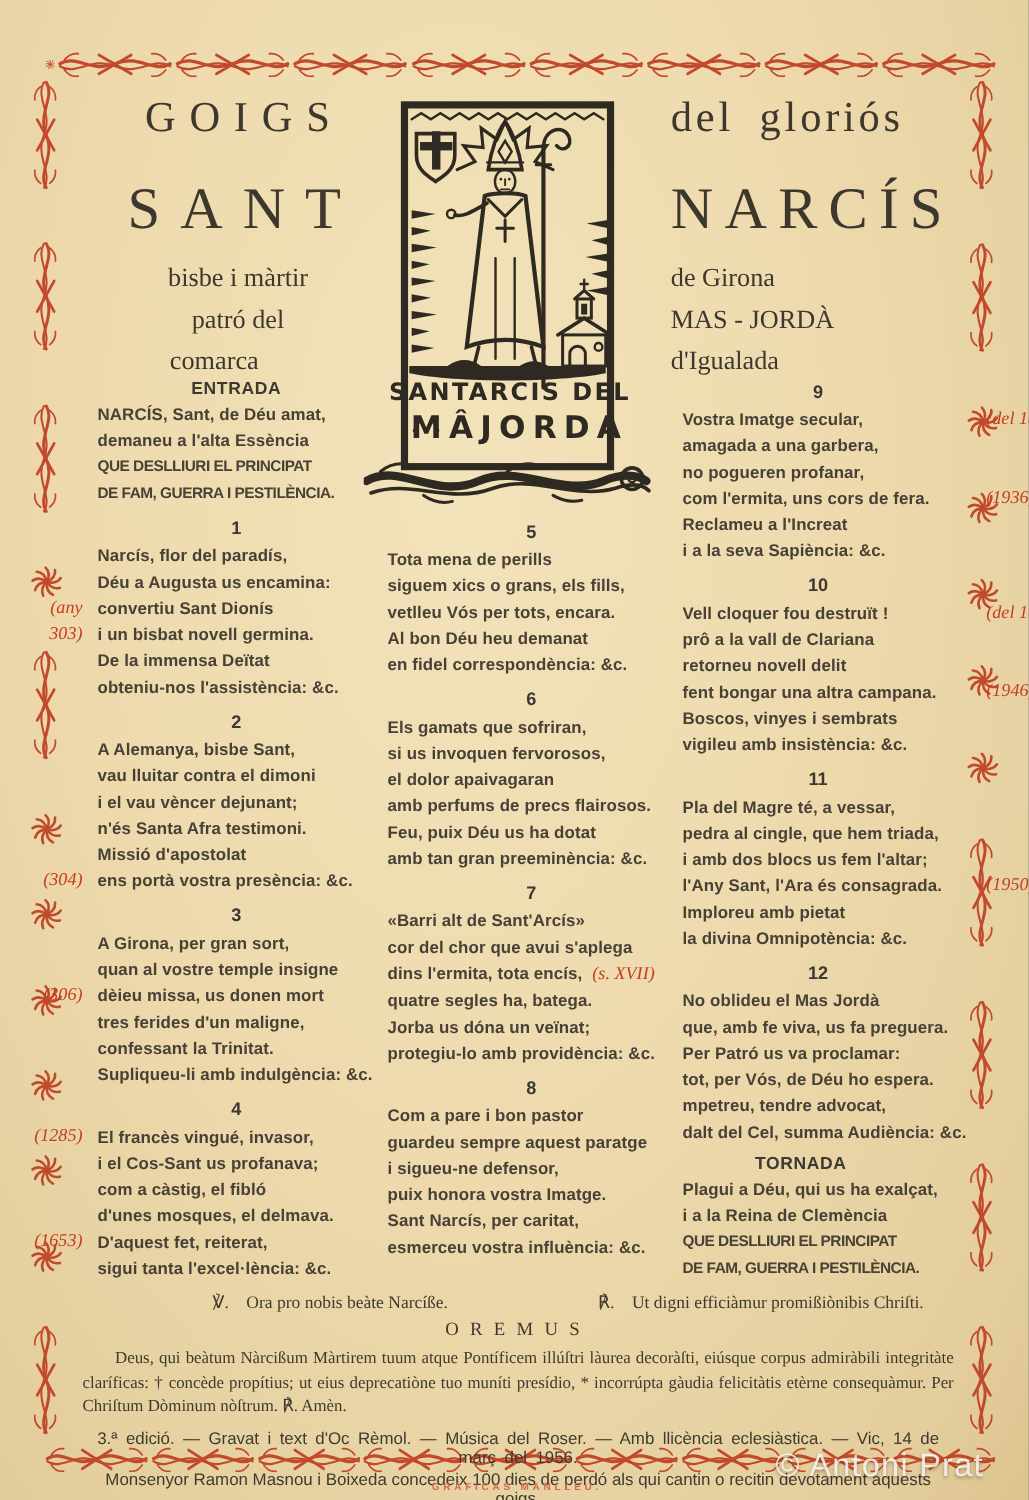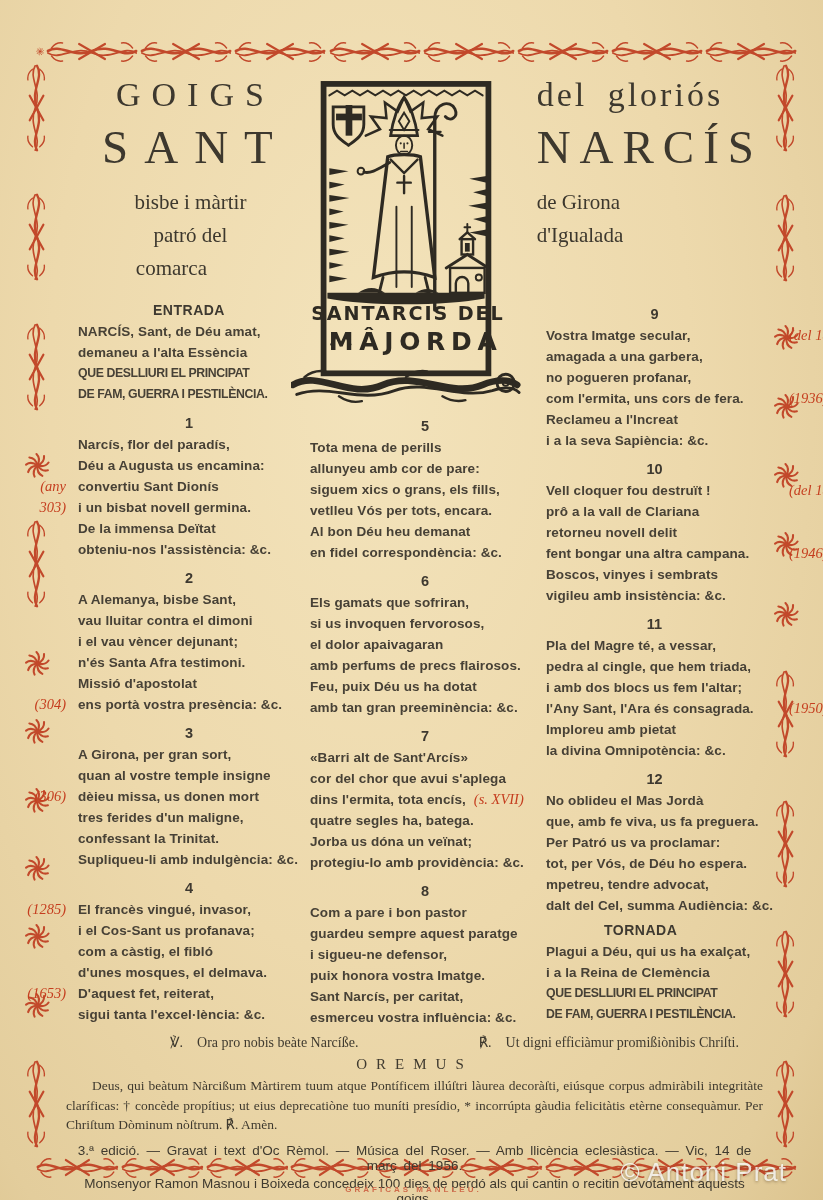--- a/index.html
+++ b/index.html
@@ -15,21 +15,21 @@
   .b-left{left:22px;} .b-right{right:22px;}
   svg.twv{width:20px;height:88px;}
   svg.ros{width:27px;height:27px;}
   
   .content{position:absolute;left:66px;right:60px;top:70px;}
   .header{display:flex;height:212px;}
   .title-left{width:272px;text-align:center;}
   .title-spacer{width:212px;}
   .title-right{flex:1;text-align:left;padding-left:10px;}
   .big1{font-family:"Liberation Serif",serif;font-size:34px;letter-spacing:11px;color:#3d382e;margin-top:6px;}
-  .big2{font-family:"Liberation Serif",serif;font-size:47px;letter-spacing:16px;color:#3d382e;margin-top:6px;}
+  .big2{font-family:"Liberation Serif",serif;font-size:47px;letter-spacing:16px;color:#3d382e;margin-top:26px;}
   .title-right .big1{letter-spacing:3px;word-spacing:9px;}
   .title-right .big2{letter-spacing:9px;}
   .subtitle{font-family:"Liberation Serif",serif;font-size:21px;line-height:33px;color:#3d382e;margin-top:12px;}
   .title-left .subtitle{padding-right:10px;}
   .sub-line.center{padding-right:38px;}
   
   .woodcut{position:absolute;left:291px;top:80px;width:230px;height:326px;}
   
   .columns{display:grid;grid-template-columns:234px 240px 223px;margin-top:14px;height:730px;}
   .col{position:relative;}
@@ -296,20 +296,21 @@
           <div class="sub-line">patró del</div>
           <div class="sub-line center">comarca</div>
         </div>
       </div>
       <div class="title-spacer"></div>
       <div class="title-right">
         <div class="big1">del gloriós</div>
         <div class="big2">NARCÍS</div>
         <div class="subtitle">
           <div class="sub-line">de Girona</div>
+          <div class="sub-line">MAS - JORDÀ</div>
           <div class="sub-line">d'Igualada</div>
         </div>
       </div>
     </div>
 
     <div class="columns">
       <div class="col col1">
           <div>
             <div class="verse-heading">ENTRADA</div>
             <div class="verse-line"><span>NARCÍS, Sant, de Déu amat,</span></div>
@@ -351,21 +352,20 @@
             <div class="verse-line"><span>com a càstig, el fibló</span></div>
             <div class="verse-line"><span>d'unes mosques, el delmava.</span></div>
             <div class="verse-line"><span>D'aquest fet, reiterat,</span><span class="note note-left">(1653)</span></div>
             <div class="verse-line"><span>sigui tanta l'excel·lència: &amp;c.</span></div>
           </div>
         </div>
       <div class="col col2">
           <div>
             <div class="verse-number">5</div>
             <div class="verse-line"><span>Tota mena de perills</span></div>
-            <div class="verse-line"><span>allunyeu amb cor de pare:</span></div>
             <div class="verse-line"><span>siguem xics o grans, els fills,</span></div>
             <div class="verse-line"><span>vetlleu Vós per tots, encara.</span></div>
             <div class="verse-line"><span>Al bon Déu heu demanat</span></div>
             <div class="verse-line"><span>en fidel correspondència: &amp;c.</span></div>
           </div>
           <div>
             <div class="verse-number">6</div>
             <div class="verse-line"><span>Els gamats que sofriran,</span></div>
             <div class="verse-line"><span>si us invoquen fervorosos,</span></div>
             <div class="verse-line"><span>el dolor apaivagaran</span></div>

